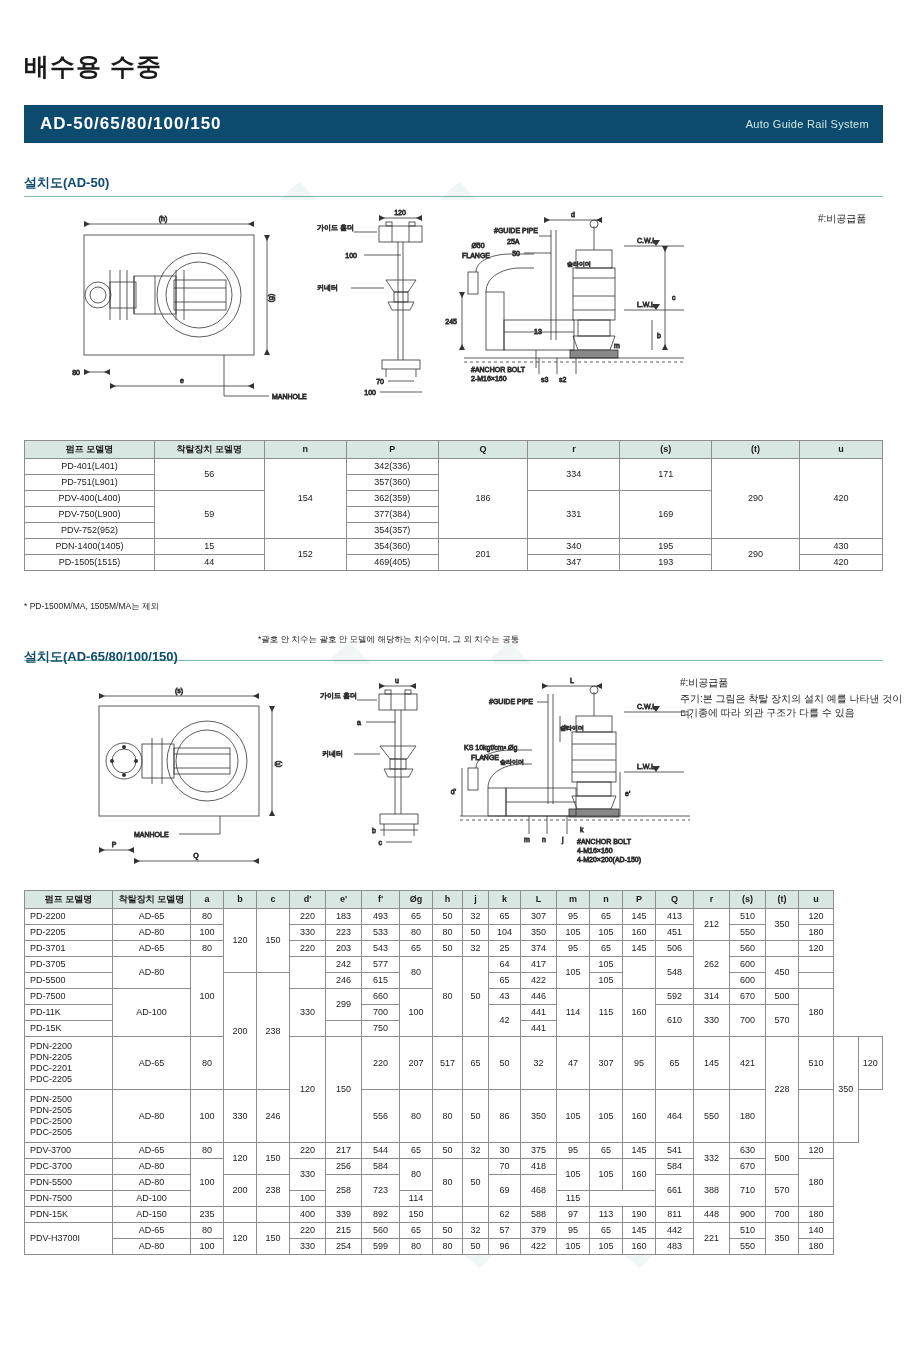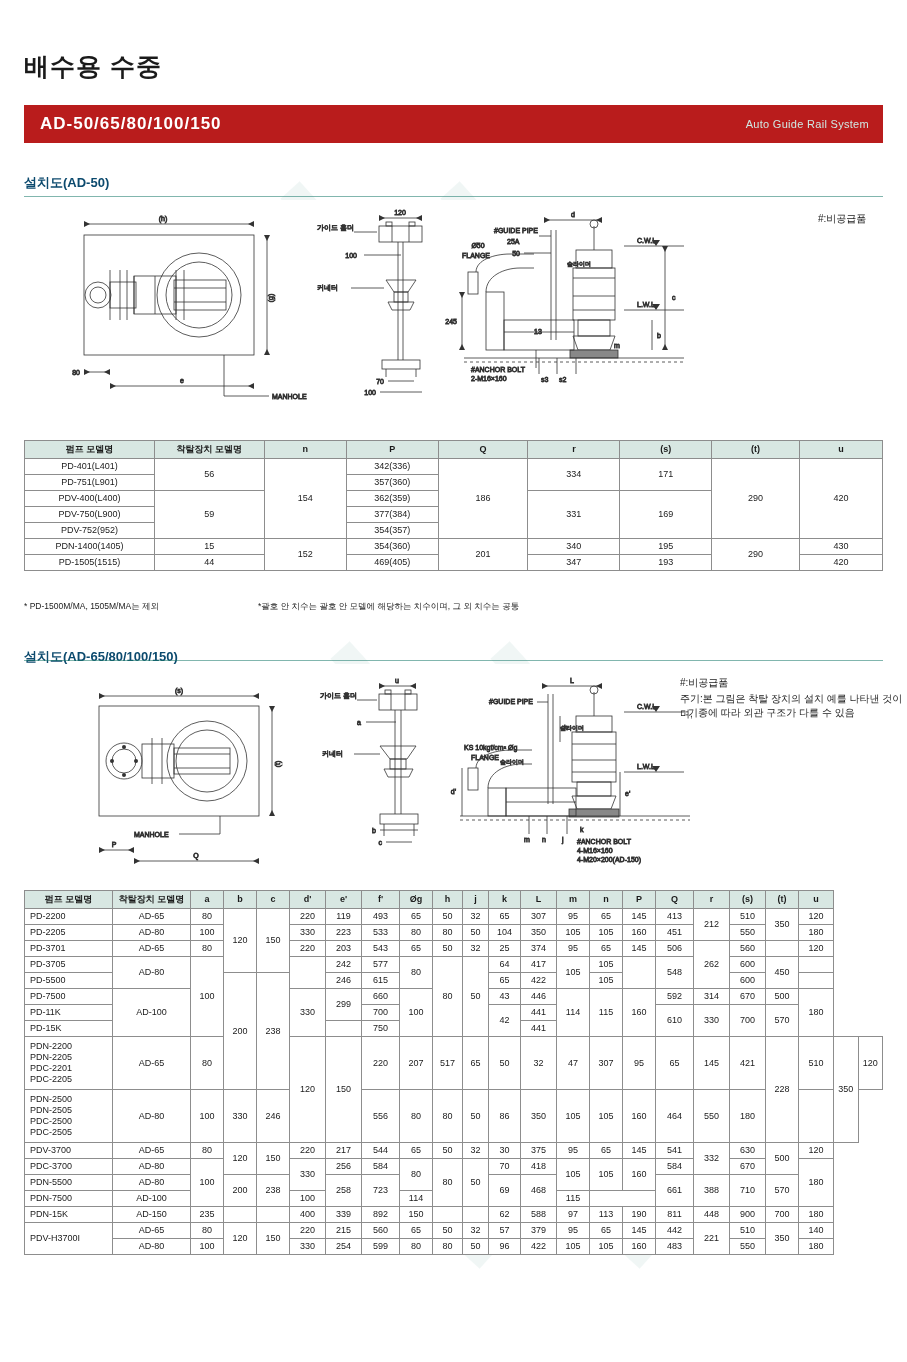--- a/index.html
+++ b/index.html
@@ -13,21 +13,21 @@
   }
   .page{position:relative;width:907px;height:1362px;}
 
   
   .page-title{
     position:absolute;left:24px;top:22px;
     font-size:25px;font-weight:bold;color:#1a1a1a;letter-spacing:1px;margin-top:28px;
   }
   .banner{
     position:absolute;left:24px;top:105px;width:859px;height:38px;
-    background:#b91c1c;
+    background:#0c4a6e;
     display:flex;align-items:center;justify-content:space-between;
   }
   .banner-title{
     color:#ffffff;font-size:17px;font-weight:bold;letter-spacing:1px;
     padding-left:16px;
   }
   .banner-sub{
     color:#cfe8e3;font-size:11px;padding-right:14px;letter-spacing:.3px;
   }
 
@@ -343,21 +343,21 @@
         <td>44</td>
         <td>469(405)</td>
         <td>347</td>
         <td>193</td>
         <td>420</td>
       </tr>
     </tbody>
   </table>
 
   <div class="tbl-note" style="left:24px;top:601px;">* PD-1500M/MA, 1505M/MA는 제외</div>
-  <div class="tbl-note" style="left:258px;top:601px;">*괄호 안 치수는 괄호 안 모델에 해당하는 치수이며, 그 외 치수는 공통</div>
+  <div class="tbl-note" style="left:258px;top:634px;">*괄호 안 치수는 괄호 안 모델에 해당하는 치수이며, 그 외 치수는 공통</div>
 
   <div class="sec-head" style="left:24px;top:638px;margin-top:10px;">설치도(AD-65/80/100/150)</div>
   <div class="sec-rule" style="left:24px;top:660px;width:859px;"></div>
 
   <div class="drawing" style="left:24px;top:664px;width:859px;height:220px;border-top:none;">
     <svg width="859" height="220" viewBox="0 0 859 220">
       <g stroke="#333" fill="none" stroke-width="0.8" font-family="Liberation Sans, sans-serif" font-size="7">
 
         <rect x="75" y="42" width="160" height="110" stroke="#333"></rect>
 
@@ -553,21 +553,21 @@
     </thead>
     <tbody>
 
       <tr>
         <td class="model" style="text-align:left;padding-left:5px">PD-2200</td>
         <td>AD-65</td>
         <td>80</td>
         <td rowspan="4">120</td>
         <td rowspan="4">150</td>
         <td>220</td>
-        <td>119</td>
+        <td>183</td>
         <td>493</td>
         <td>65</td>
         <td>50</td>
         <td>32</td>
         <td>65</td>
         <td>307</td>
         <td>95</td>
         <td>65</td>
         <td>145</td>
         <td>413</td>

